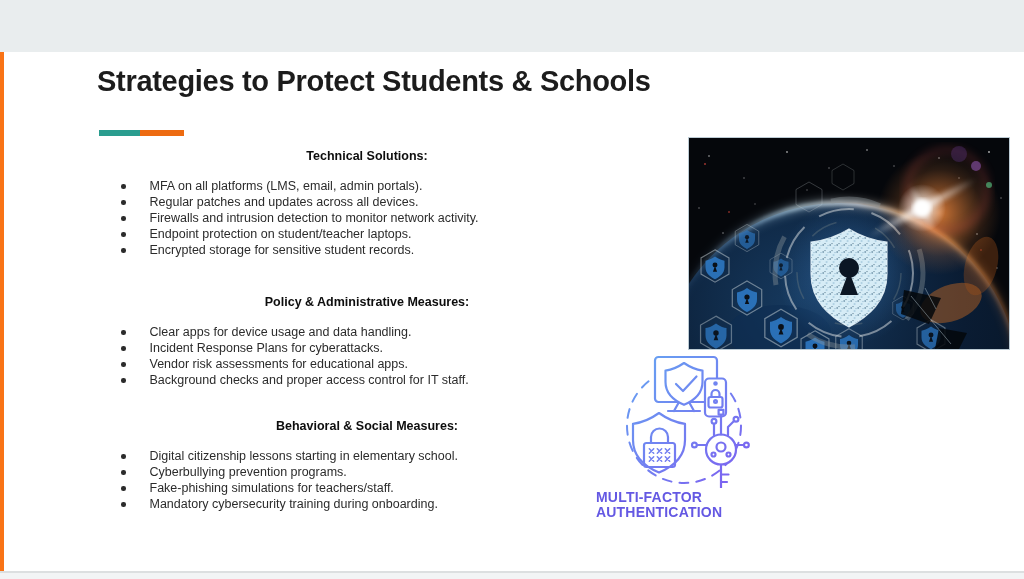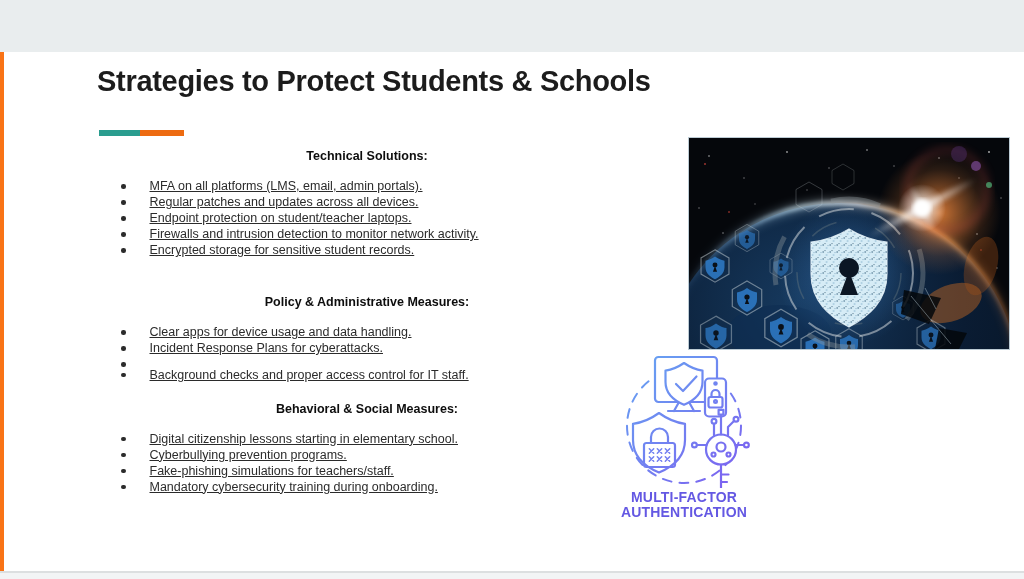--- a/index.html
+++ b/index.html
@@ -12,29 +12,29 @@
   .slide{position:absolute;left:0;top:52px;width:1023px;height:521px;background:#ffffff;
          border-left:4px solid #f97316;}
   .slide-title{position:absolute;left:93px;top:12px;margin:0;font-size:29px;line-height:34px;
                font-weight:bold;letter-spacing:-0.3px;color:#1c1c1c;}
   .divider{position:absolute;left:95px;top:78px;width:85px;height:6px;display:flex;}
   .divider .seg-teal{width:41px;height:6px;background:#2a9d8f;}
   .divider .seg-orange{width:44px;height:6px;background:#ed6b11;}
   .text-box{position:absolute;left:93px;top:96px;width:540px;color:#2b2b2b;}
   .text-box h2{margin:0;font-size:12.5px;line-height:16px;font-weight:bold;color:#0d0d0d;text-align:center;}
   .text-box h2.h2-gap1{margin-top:36px;}
-  .text-box h2.h2-gap2{margin-top:18px;}
-  .text-box ul{list-style:none;margin:14px 0 0 0;padding:0 0 0 24px;text-decoration:underline;}
+  .text-box h2.h2-gap2{margin-top:30px;}
+  .text-box ul{list-style:none;margin:14px 0 0 0;padding:0 0 0 24px;}
   .text-box li{display:flex;align-items:flex-start;font-size:12.5px;line-height:16px;color:#2b2b2b;}
   .text-box .dot{flex:0 0 auto;width:4.5px;height:4.5px;border-radius:50%;background:#2b2b2b;
                  margin:6px 24px 0 0;}
   .cyber-image{position:absolute;left:684px;top:85px;width:320px;height:211px;
                border:1px solid #bccbd4;background:#05070b;overflow:hidden;}
   .cyber-image svg{display:block;}
-  .mfa-group{position:absolute;left:592px;top:302px;width:176px;text-align:center;}
+  .mfa-group{position:absolute;left:592px;top:302px;width:176px;text-align:left;}
   .mfa-icon-wrap{width:132px;height:134px;margin:0 auto;}
   .mfa-caption{margin-top:2px;font-size:14px;line-height:15px;font-weight:bold;
                letter-spacing:0.2px;color:#6458e3;}
 </style>
 </head>
 <body>
 
 <div class="viewport">
   <div class="top-strip"></div>
 
@@ -54,44 +54,45 @@
         <li>
             <span class="dot"></span>
             <span>MFA on all platforms (LMS, email, admin portals).</span>
           </li>
         <li>
             <span class="dot"></span>
             <span>Regular patches and updates across all devices.</span>
           </li>
         <li>
             <span class="dot"></span>
+            <span>Firewalls and intrusion detection to monitor network activity.</span>
+          </li>
+        <li>
+            <span class="dot"></span>
             <span>Endpoint protection on student/teacher laptops.</span>
-          </li>
-        <li>
-            <span class="dot"></span>
-            <span>Firewalls and intrusion detection to monitor network activity.</span>
           </li>
         <li>
             <span class="dot"></span>
             <span>Encrypted storage for sensitive student records.</span>
           </li>
       </ul>
 
       <h2 class="h2-gap1">Policy &amp; Administrative Measures:</h2>
       <ul>
         <li>
             <span class="dot"></span>
             <span>Clear apps for device usage and data handling.</span>
           </li>
         <li>
             <span class="dot"></span>
             <span>Incident Response Plans for cyberattacks.</span>
           </li>
         <li>
             <span class="dot"></span>
+            <span>Vendor risk assessments for educational apps.</span>
           </li>
         <li>
             <span class="dot"></span>
             <span>Background checks and proper access control for IT staff.</span>
           </li>
       </ul>
 
       <h2 class="h2-gap2">Behavioral &amp; Social Measures:</h2>
       <ul>
         <li>

